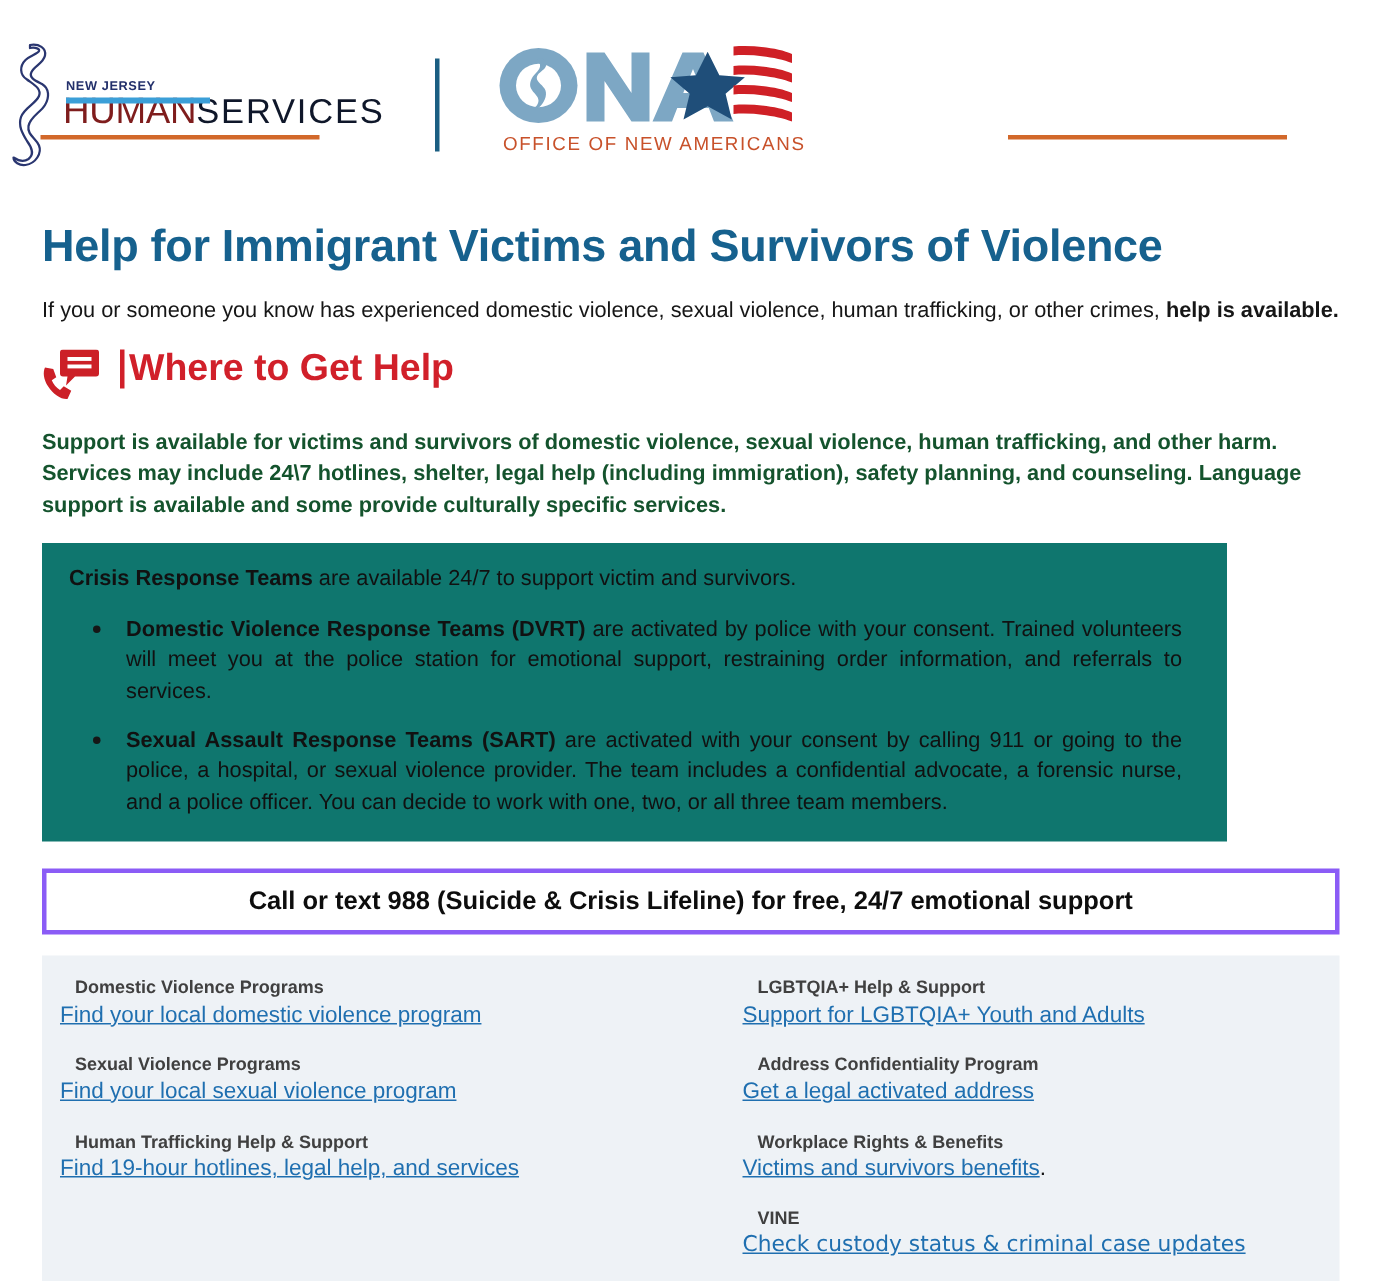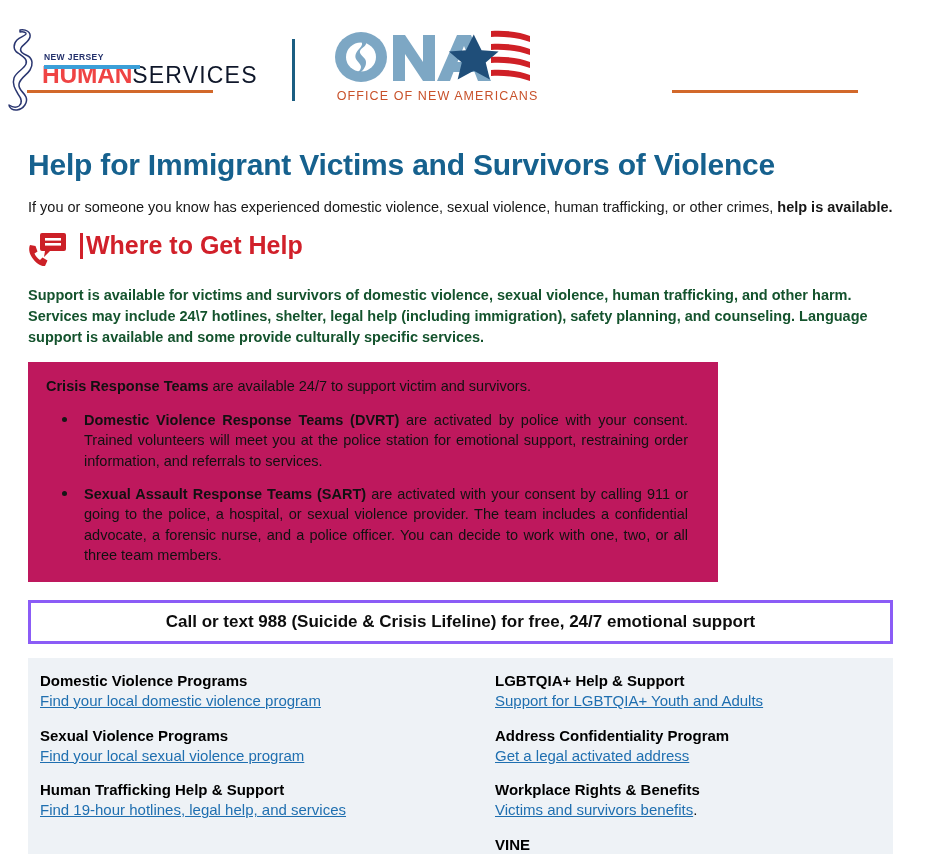--- a/index.html
+++ b/index.html
@@ -67,22 +67,22 @@
     color: #23306b;
     margin-bottom: 1px;
     margin-left: 2px;
   }
   .njhs-main {
     font-size: 24.5px;
     letter-spacing: -0.2px;
     white-space: nowrap;
   }
   .njhs-main .hs-human {
-    font-weight: bold;
-    color: #ef4444;
+    font-weight: normal;
+    color: #7f1d1d;
   }
   .njhs-main .hs-services {
     font-weight: normal;
     color: #0f172a;
     letter-spacing: 1.2px;
     font-size: 23px;
   }
   .njhs-underline {
     position: absolute;
     left: 2px;
@@ -177,23 +177,23 @@
     margin: 12px 0 0 0;
     font-size: 14.5px;
     line-height: 1.45;
     color: #14532d;
     font-weight: bold;
   }
 
   
   .crisis-panel {
     margin: 14px 0 0 0;
-    background: #be185d;
+    background: #0f766e;
     padding: 14px 30px 16px 18px;
-    width: 690px;
+    width: 790px;
     box-sizing: border-box;
   }
   .crisis-lead {
     margin: 0;
     font-size: 14.5px;
     line-height: 1.4;
   }
   .crisis-lead b { font-weight: bold; }
   .crisis-list {
     margin: 14px 0 0 0;
@@ -245,25 +245,26 @@
   }
   .links-col {
     flex: 0 0 auto;
   }
   .links-col.left  { width: 455px; padding-left: 12px; }
   .links-col.right { width: 400px; }
 
   .link-group { margin-bottom: 16px; }
   .link-group:last-child { margin-bottom: 0; }
   .link-group .lg-title {
-    font-size: 15px;
-    font-weight: bold;
-    color: #000000;
+    font-size: 12px;
+    font-weight: bold;
+    color: #404040;
     margin-bottom: 2px;
     line-height: 1.2;
+    margin-left: 10px;
   }
   .link-group a.lg-link {
     font-size: 15px;
     color: #1f6fb0;
     text-decoration: underline;
     line-height: 1.25;
     display: inline;
   }
   .link-group .lg-tail {
     font-size: 15px;

